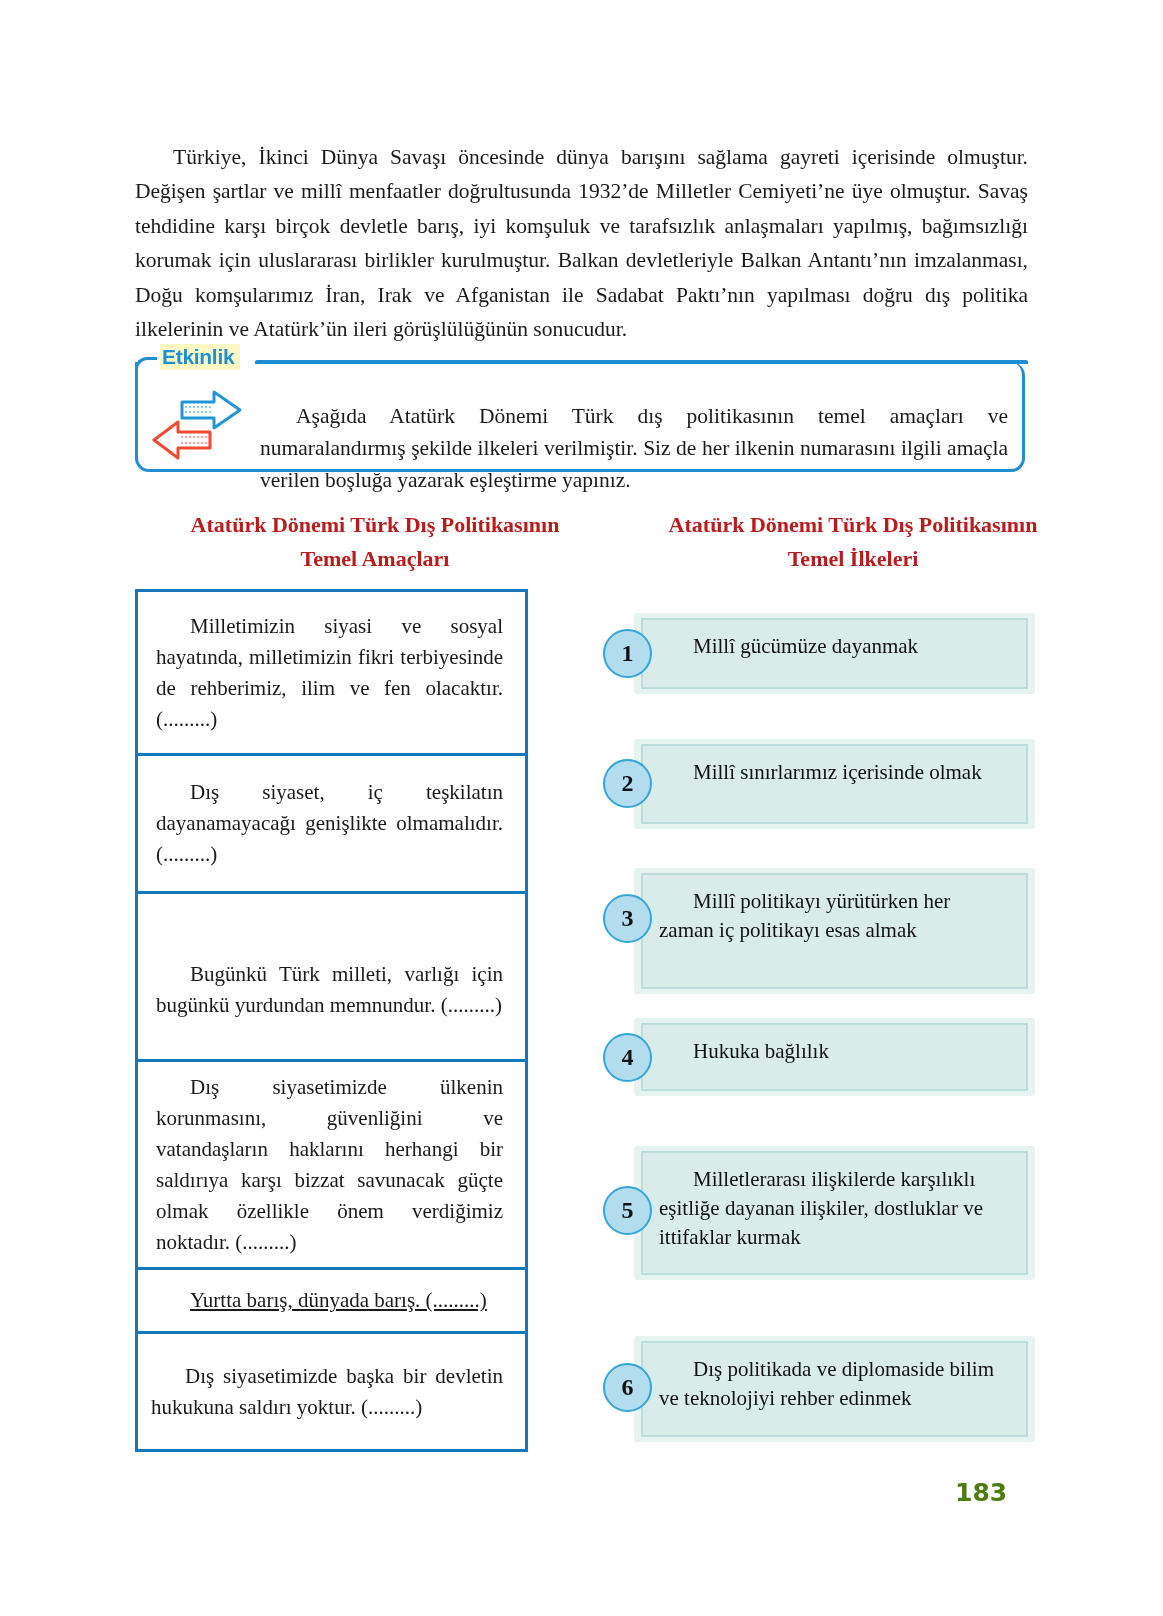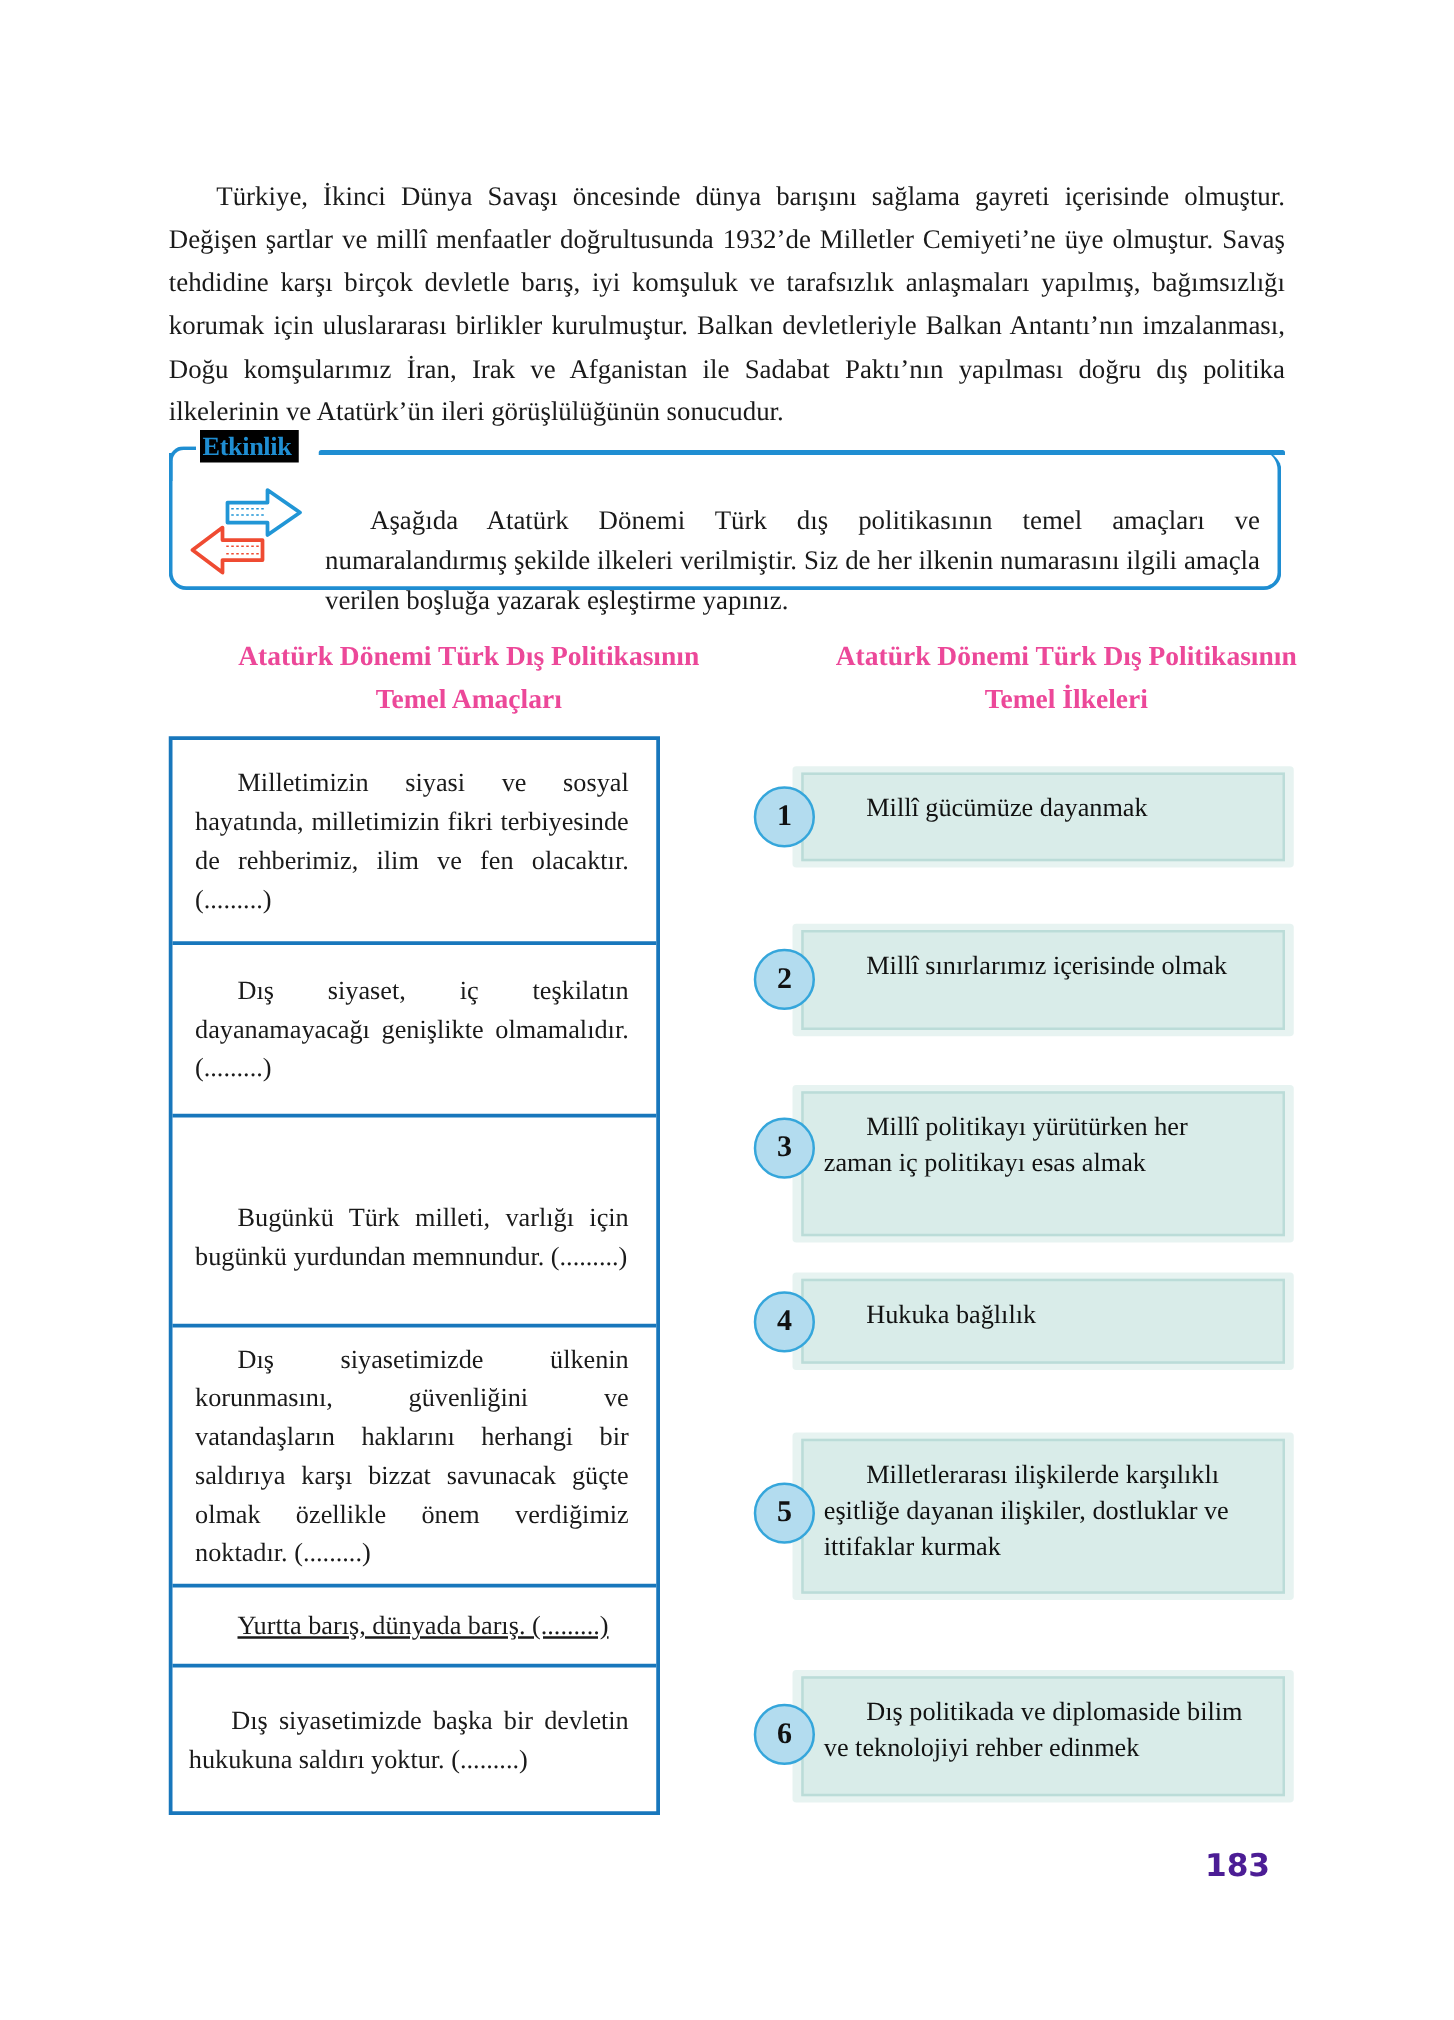--- a/index.html
+++ b/index.html
@@ -55,26 +55,26 @@
     top: 360px;
     width: 773px;
     height: 4px;
     background: #1f8ed2;
     border-radius: 2px 2px 0 0;
   }
   .etkinlik-label {
     position: absolute;
     left: 25px;
     top: 344px;
-    font-family: Liberation Serif, serif;
+    font-family: Liberation Sans, sans-serif;
     font-weight: bold;
     font-size: 21px;
     letter-spacing: -0.3px;
     color: #1f8ed2;
-    background: #000000;
+    background: #fef9c3;
     padding: 0 6px 0 2px;
     line-height: 26px;
   }
   .etkinlik-corner-curl {
     position: absolute;
     left: 0px;
     top: 357px;
     width: 22px;
     height: 28px;
     border-top: 3.5px solid #1f8ed2;
@@ -102,21 +102,21 @@
   }
 
   
   .col-heading {
     position: absolute;
     font-family: "Liberation Serif", serif;
     font-weight: bold;
     font-size: 22px;
     line-height: 34px;
     text-align: center;
-    color: #ec4899;
+    color: #b91c1c;
   }
   .col-heading.left  { left: 50px;  top: 508px; width: 380px; }
   .col-heading.right { left: 528px; top: 508px; width: 380px; }
 
   
   .aims-table {
     position: absolute;
     left: 0px;
     top: 589px;
     width: 393px;
@@ -200,25 +200,25 @@
     border-radius: 3px;
     z-index: -1;
   }
 
   
   .page-number {
     position: absolute;
     left: 820px;
     top: 1478px;
     width: 70px;
-    text-align: center;
+    text-align: left;
     font-family: "DejaVu Sans", sans-serif;
     font-weight: bold;
     font-size: 25px;
-    color: #4c1d95;
+    color: #4d7c0f;
   }
 </style>
 </head>
 <body>
 
 <div class="page-inner">
 
   <p class="intro-paragraph">Türkiye, İkinci Dünya Savaşı öncesinde dünya barışını sağlama gayreti içerisinde olmuştur. Değişen şartlar ve millî menfaatler doğrultusunda 1932’de Milletler Cemiyeti’ne üye olmuştur. Savaş tehdidine karşı birçok devletle barış, iyi komşuluk ve tarafsızlık anlaşmaları yapılmış, bağımsızlığı korumak için uluslararası birlikler kurulmuştur. Balkan devletleriyle Balkan Antantı’nın imzalanması, Doğu komşularımız İran, Irak ve Afganistan ile Sadabat Paktı’nın yapılması doğru dış politika ilkelerinin ve Atatürk’ün ileri görüşlülüğünün sonucudur.</p>
 
   <div class="etkinlik-top-right-rule"></div>

